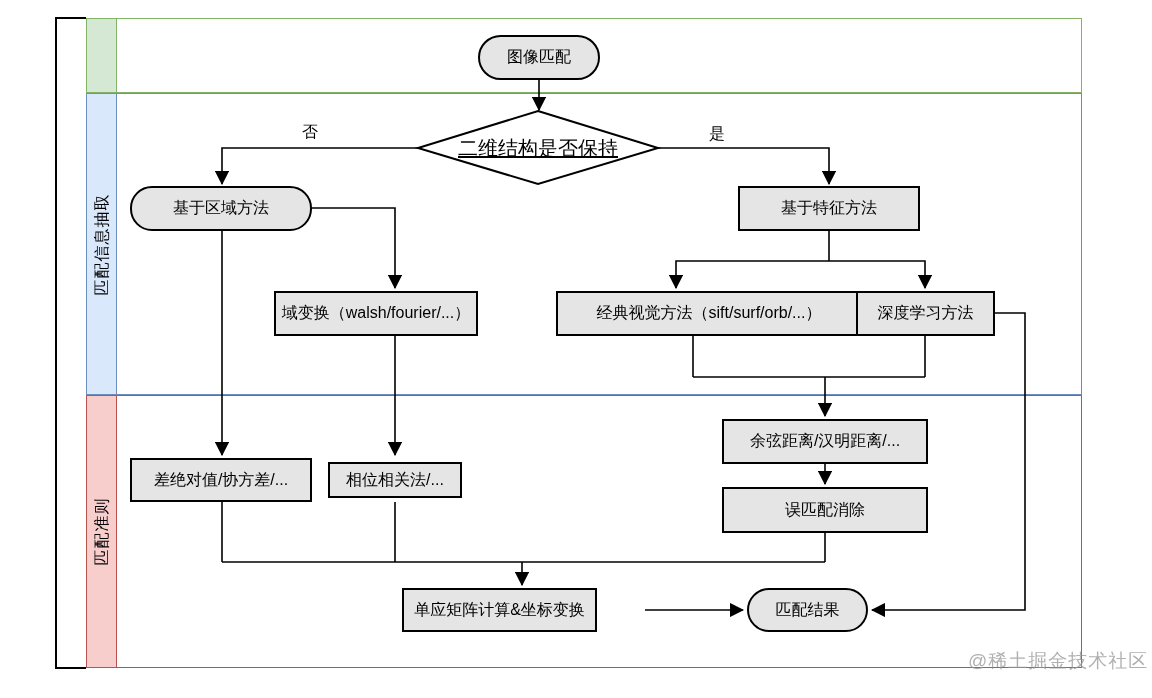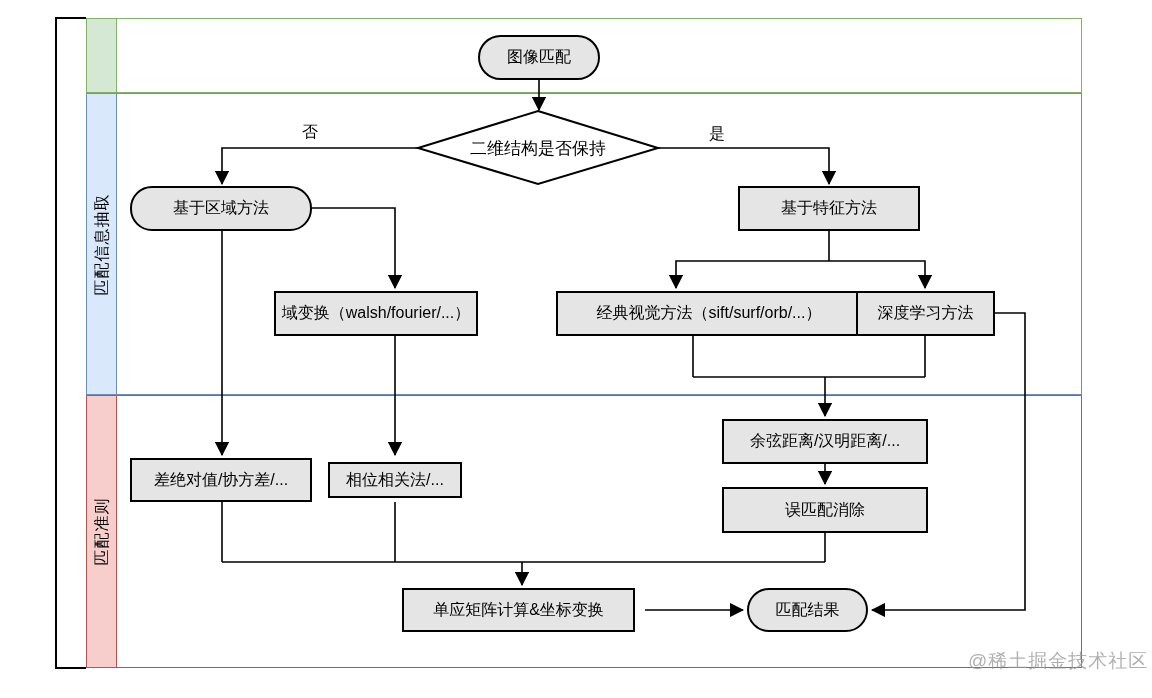--- a/index.html
+++ b/index.html
@@ -53,23 +53,24 @@
     font-size: 16px;
     color: #000;
     z-index: 3;
     line-height: 1.15;
   }
   .stadium { border-radius: 23px; }
   .diamond-label {
     position: absolute;
     z-index: 3;
     display: flex; align-items: center; justify-content: center;
-    font-size: 17px; color: #000;
+    font-size: 20px; color: #000;
     text-align: center;
     pointer-events: none;
+    text-decoration: underline;
   }
   .edge-label {
     position: absolute;
     z-index: 3;
     font-size: 16px; color: #000;
     background: transparent;
   }
   .watermark {
     position: absolute;
     z-index: 4;
@@ -192,21 +193,21 @@
   </div>
 
   <div class="node" style="left:130px; top:458px; width:182px; height:44px;">
     <span>差绝对值/协方差/...</span>
   </div>
 
   <div class="node" style="left:328px; top:462px; width:134px; height:36px;">
     <span>相位相关法/...</span>
   </div>
 
-  <div class="node" style="left:402px; top:588px; width:233px; height:44px;">
+  <div class="node" style="left:402px; top:588px; width:195px; height:44px;">
     <span>单应矩阵计算&amp;坐标变换</span>
   </div>
 
   <div class="node stadium" style="left:747px; top:588px; width:121px; height:44px;">
     <span>匹配结果</span>
   </div>
 
   <div class="watermark" style="left:968px; top:648px;">
     <span>@稀土掘金技术社区</span>
   </div>

